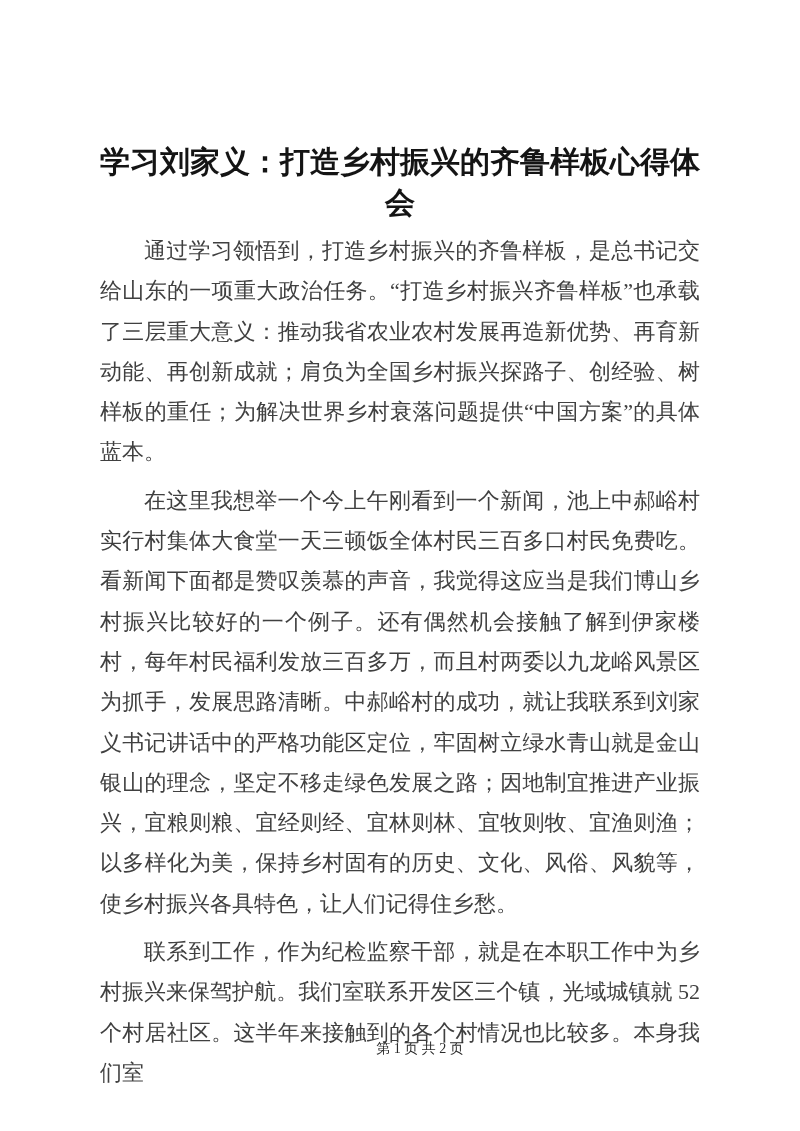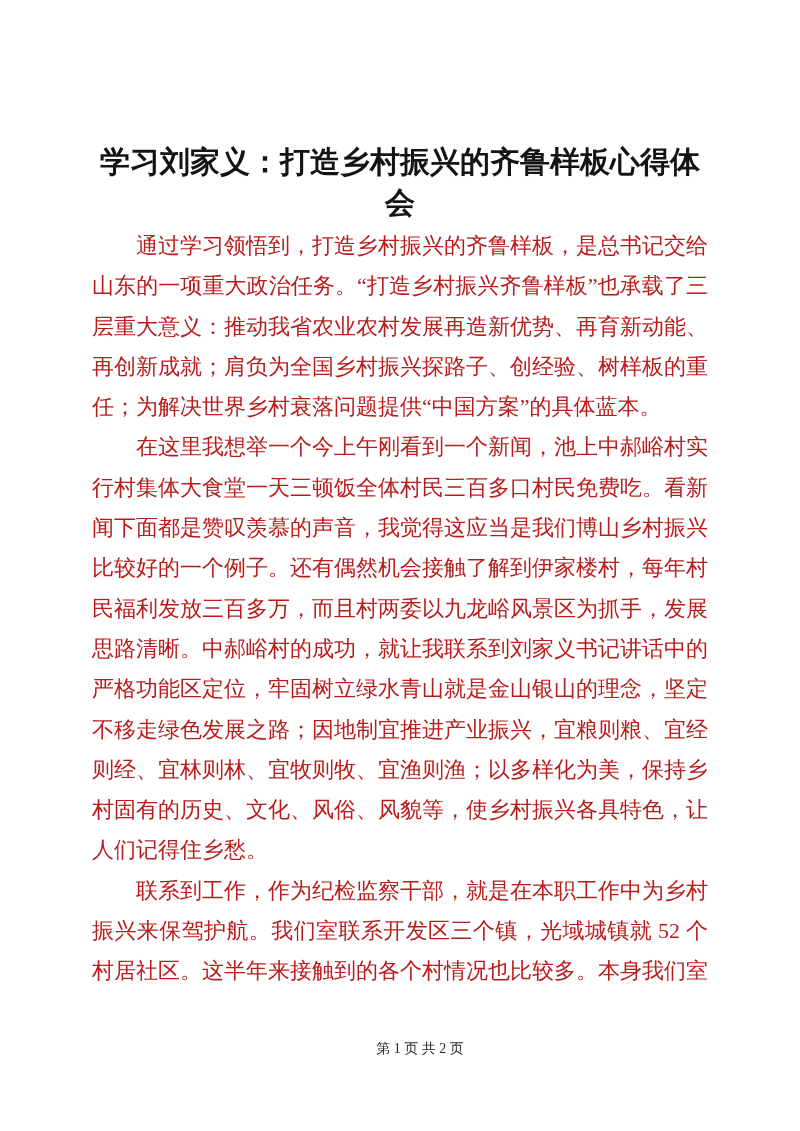--- a/index.html
+++ b/index.html
@@ -27,25 +27,25 @@
     font-size: 30px;
     line-height: 41px;
     font-weight: bold;
     text-align: center;
     margin: 0 0 3px 0;
     color: #141414;
   }
   .doc-body p {
     font-size: 22px;
     line-height: 40.3px;
-    margin: 0;
+    margin: 8px;
     text-indent: 2em;
     text-align: justify;
     word-break: break-all;
-    color: #b91c1c;
+    color: #404040;
   }
   .page-footer {
     position: absolute;
     left: 0;
     top: 1039px;
     width: 800px;
     box-sizing: border-box;
     padding-left: 40px;
     text-align: center;
     font-size: 14px;

